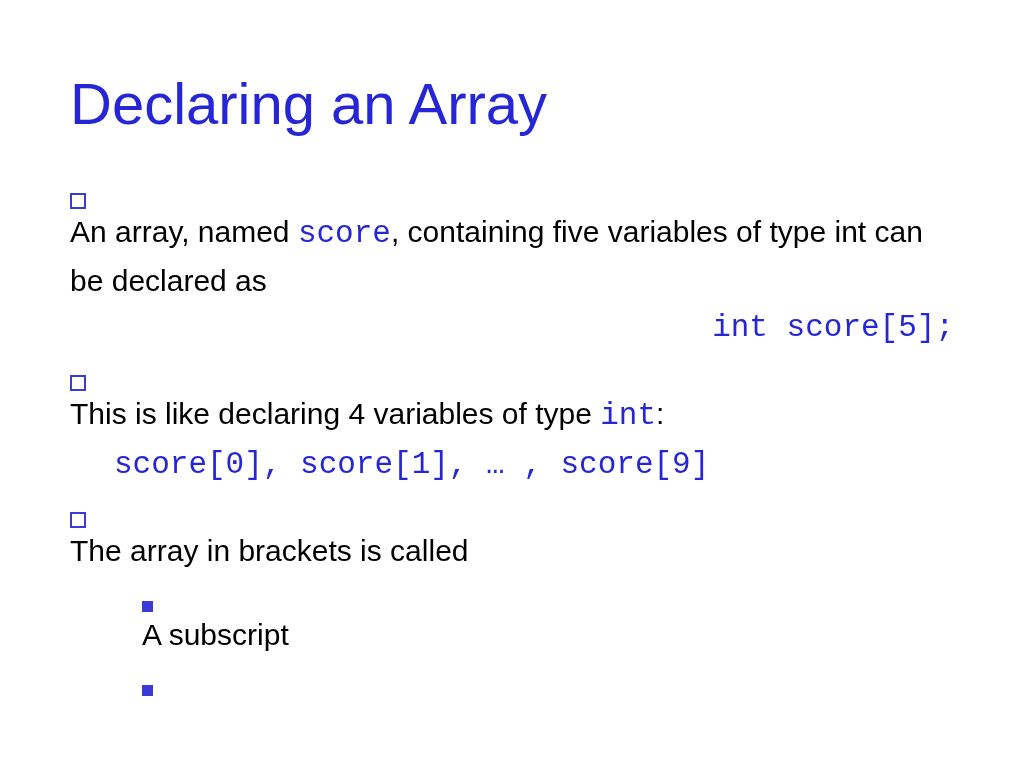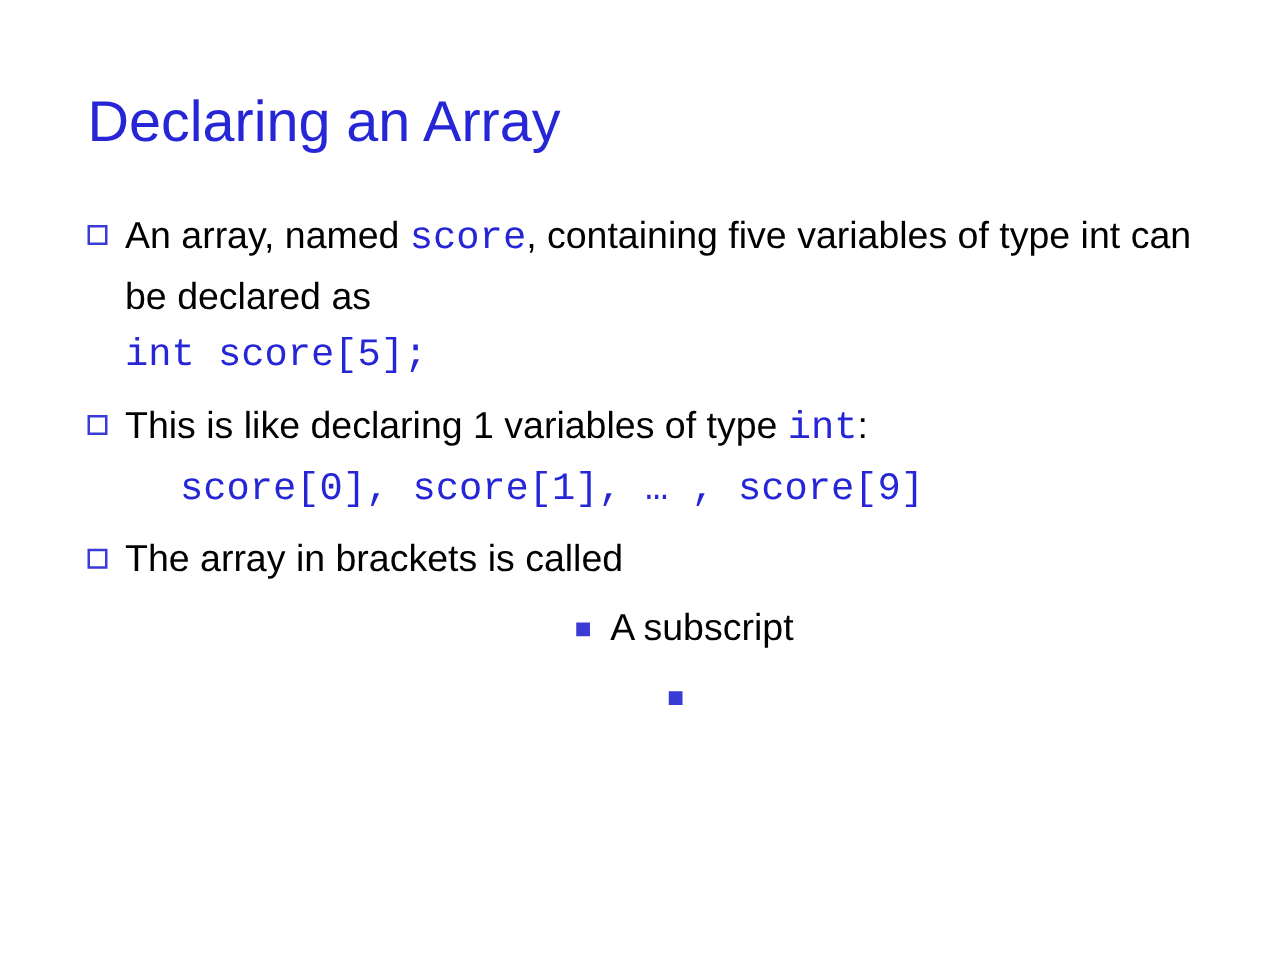--- a/index.html
+++ b/index.html
@@ -10,32 +10,32 @@
     background: #ffffff;
     font-family: "Comic Sans MS", cursive, sans-serif;
     color: #000000;
     overflow: hidden;
   }
   .slide {
     padding: 70px 70px 40px 70px;
     box-sizing: border-box;
   }
   .title {
-    font-size: 46px;
+    font-size: 58px;
     color: #2626d6;
     margin-bottom: 42px;
     font-weight: normal;
   }
   .body {
     font-size: 30px;
     line-height: 1.5;
   }
   .bullet {
     display: flex;
-    flex-direction: row;
+    flex-direction: column;
     align-items: flex-start;
     margin-bottom: 10px;
   }
   .bullet-mark {
     flex-shrink: 0;
     width: 16px;
     height: 16px;
     border: 2px solid #3a3ad6;
     box-sizing: border-box;
     margin-top: 14px;
@@ -43,32 +43,32 @@
   }
   .bullet-content {
     flex: 1;
   }
   .code {
     font-family: "Courier New", monospace;
     color: #2626d6;
     font-size: 31px;
   }
   .code-line {
-    text-align: left;
+    text-align: right;
     display: block;
     margin-top: 2px;
   }
   .code-line2 {
     display: block;
     padding-left: 44px;
     margin-top: 2px;
   }
   .sub-bullet {
     display: flex;
-    flex-direction: row;
+    flex-direction: column;
     align-items: flex-start;
     margin-left: 72px;
     margin-top: 10px;
     justify-content: center;
   }
   .sub-mark {
     flex-shrink: 0;
     width: 11px;
     height: 11px;
     background: #3a3ad6;
@@ -87,21 +87,21 @@
       <div class="bullet-mark"></div>
       <div class="bullet-content">
         <span>An array, named </span><span class="code">score</span><span>, containing five variables of type int can be declared as</span>
         <span class="code code-line">int score[5];</span>
       </div>
     </div>
 
     <div class="bullet">
       <div class="bullet-mark"></div>
       <div class="bullet-content">
-        <span>This is like declaring 1 variables of type </span><span class="code">int</span><span>:</span>
+        <span>This is like declaring 4 variables of type </span><span class="code">int</span><span>:</span>
         <span class="code code-line2">score[0], score[1], … , score[9]</span>
       </div>
     </div>
 
     <div class="bullet">
       <div class="bullet-mark"></div>
       <div class="bullet-content">
         <span>The array in brackets is called</span>
       </div>
     </div>

